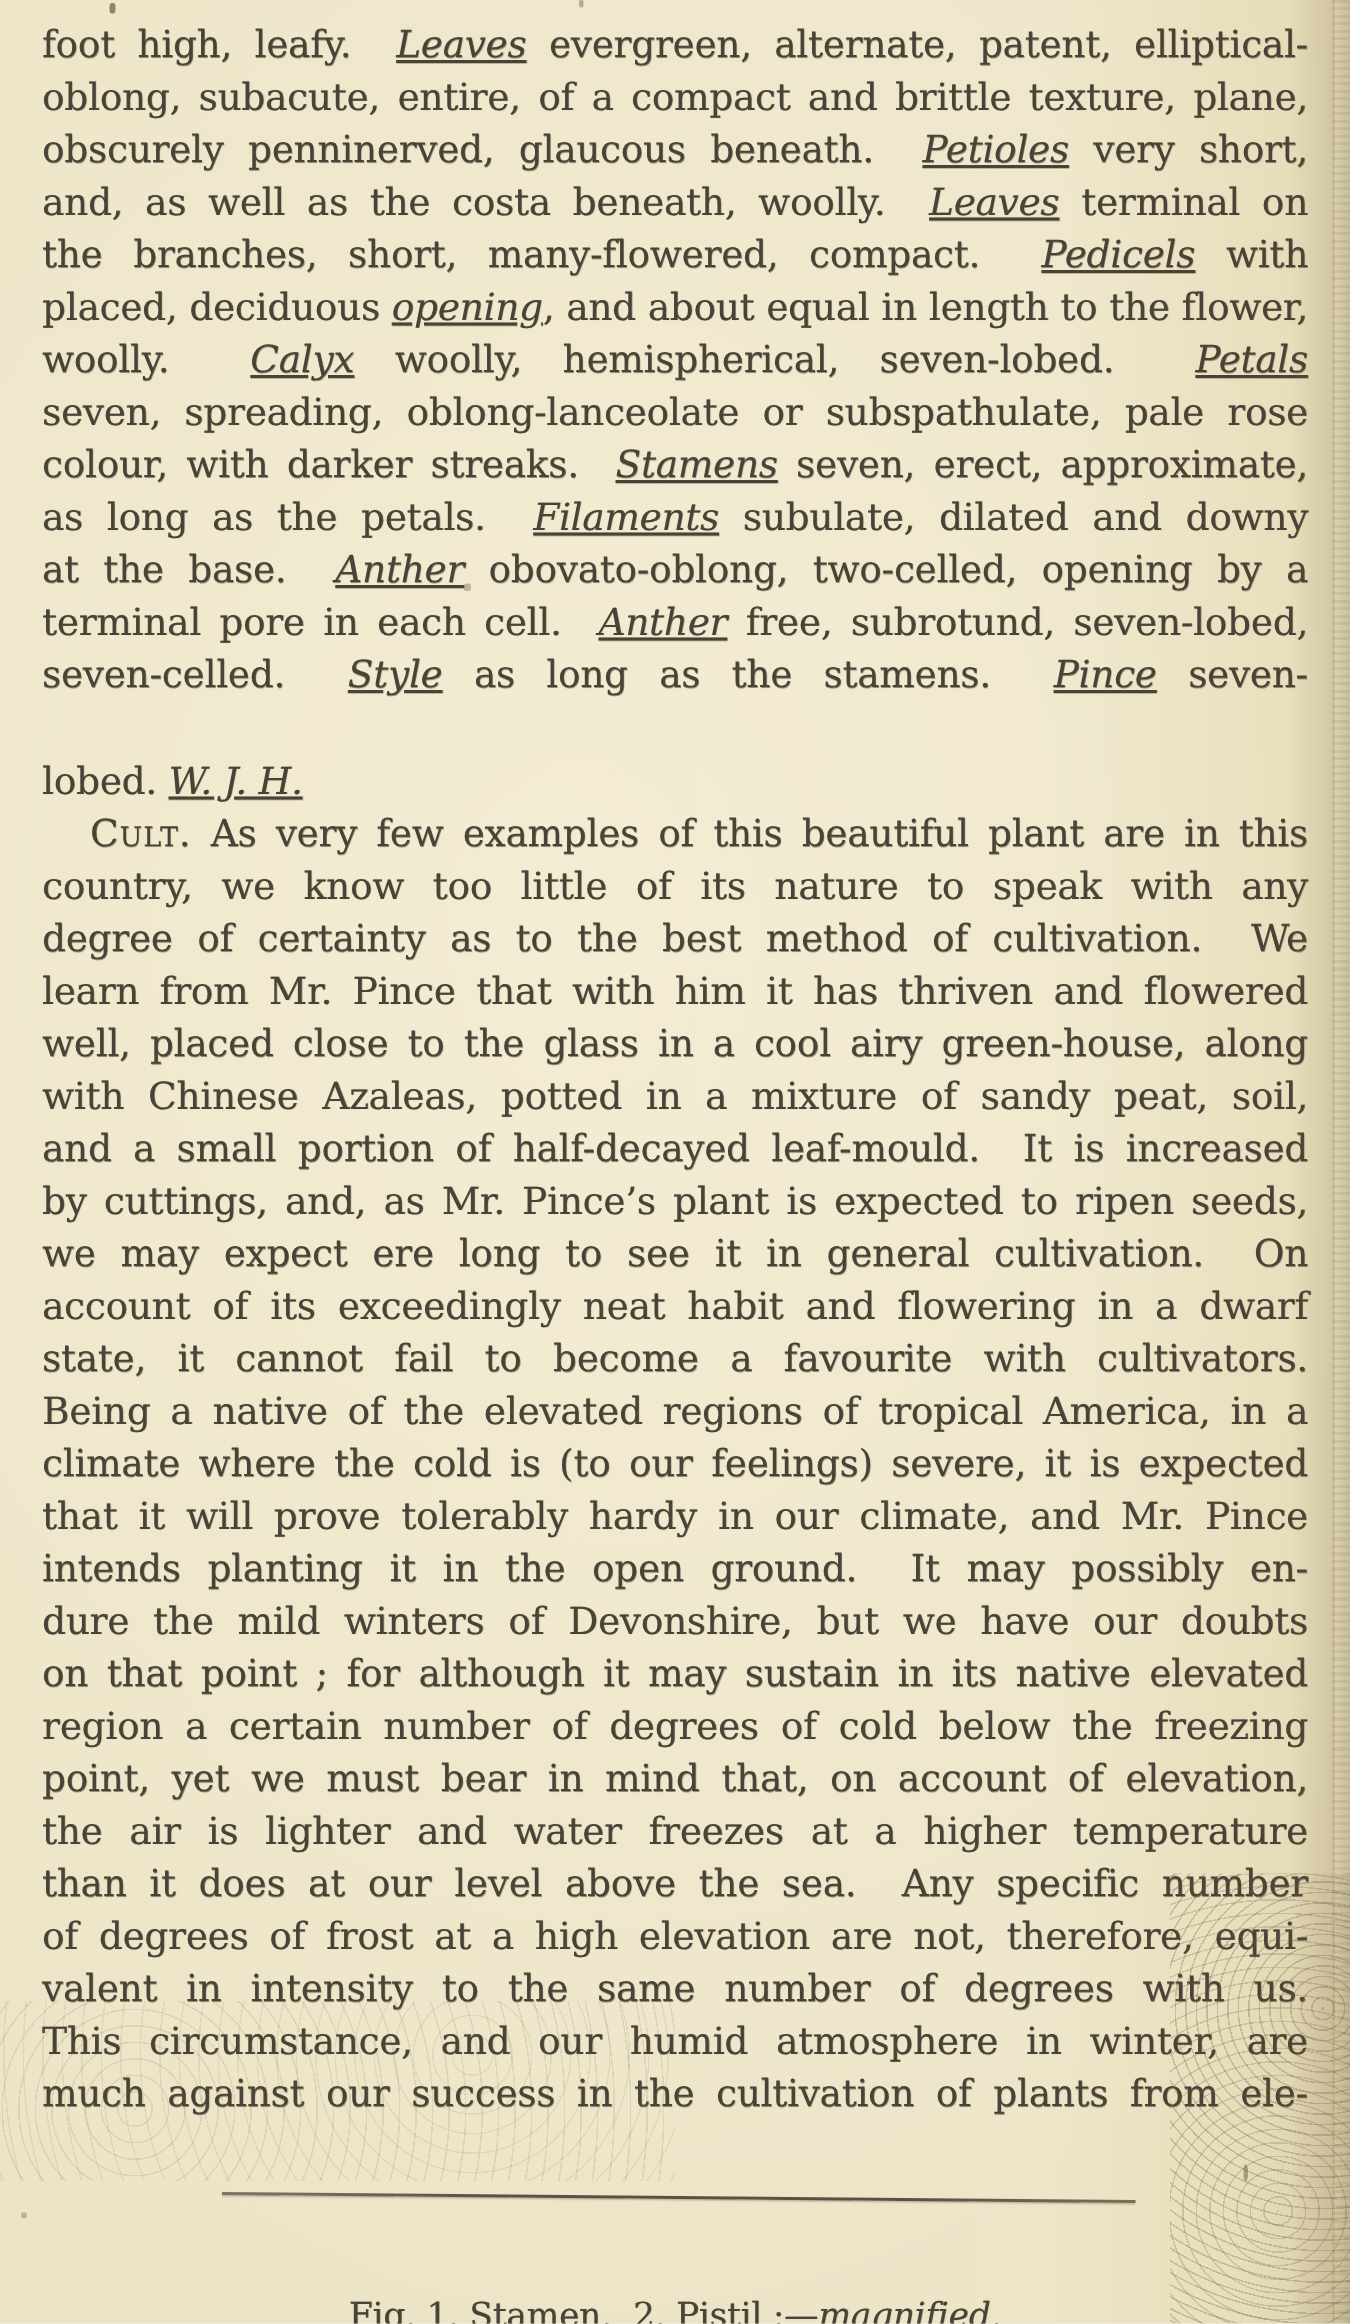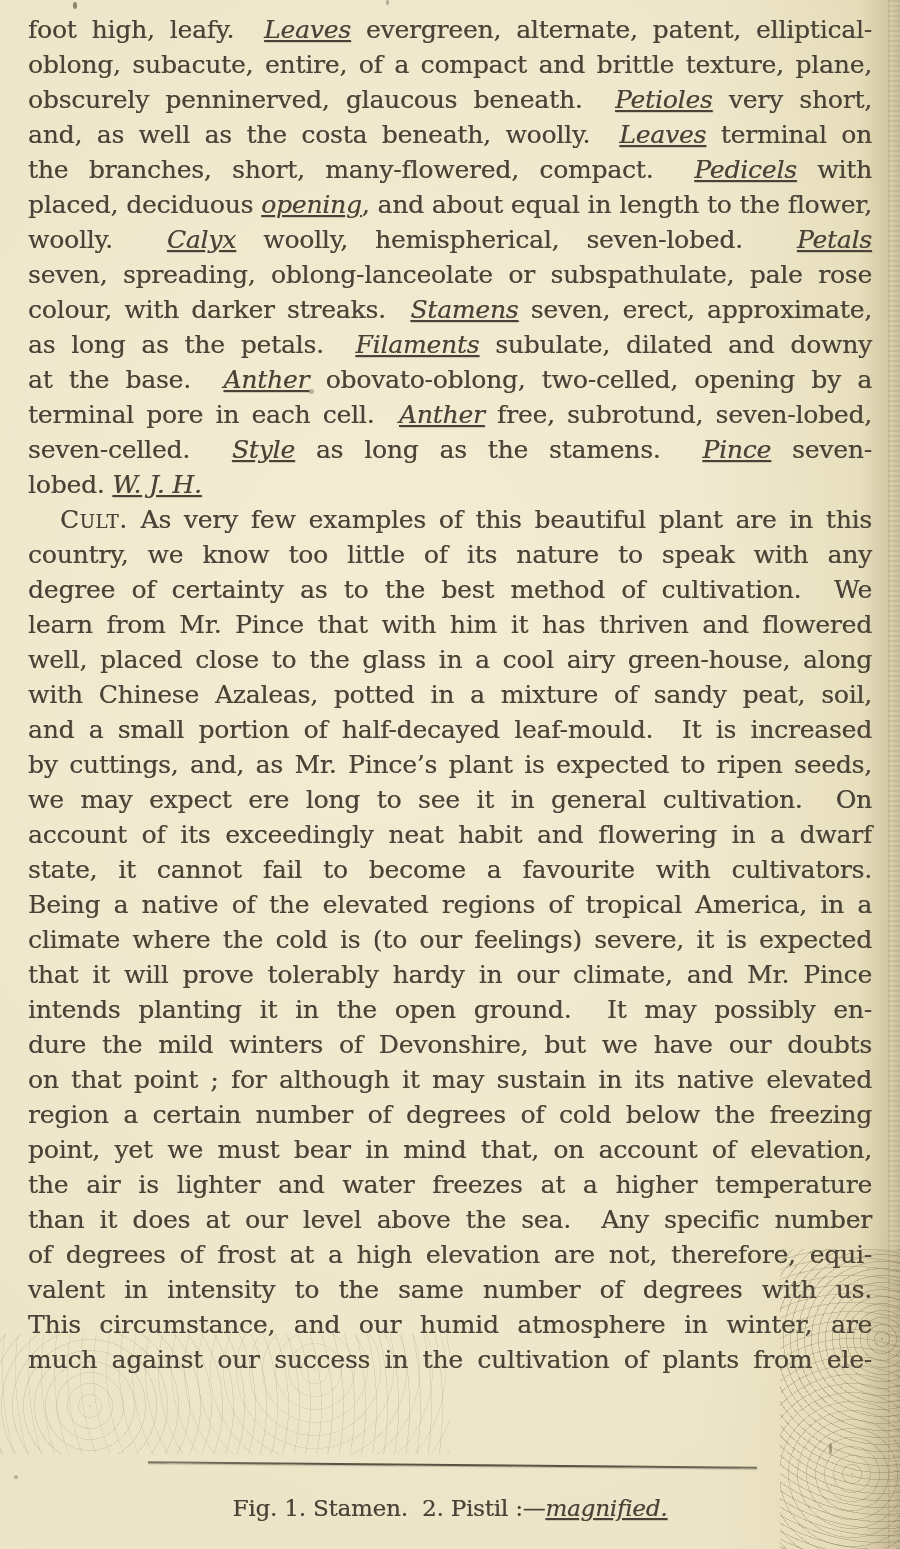--- a/index.html
+++ b/index.html
@@ -24,21 +24,21 @@
   .line {
     font-size: 25px;
     line-height: 35px;
     letter-spacing: -0.2px;
     text-align: justify;
     text-align-last: justify;
     text-justify: inter-word;
     white-space: normal;
     text-shadow: 0.35px 0.35px 0.45px rgba(62,52,40,0.55);
   }
-  .line.last { text-align-last: left; }
+  .line.last { text-align-last: left; margin-top: 36px; }
   .line.indent { text-indent: 32px; }
   .i { font-style: italic; text-decoration: underline; }
   .sc { font-variant: small-caps; letter-spacing: 0.6px; }
   .rule {
     position: absolute;
     left: 148px; top: 1464px;
     width: 609px; height: 2px;
     background: linear-gradient(to right, rgba(90,81,66,0.75), #5a5143 30%, #5a5143 75%, rgba(90,81,66,0.8));
     transform: rotate(0.5deg);
     box-shadow: 0 1px 1px rgba(90,81,66,0.3);

